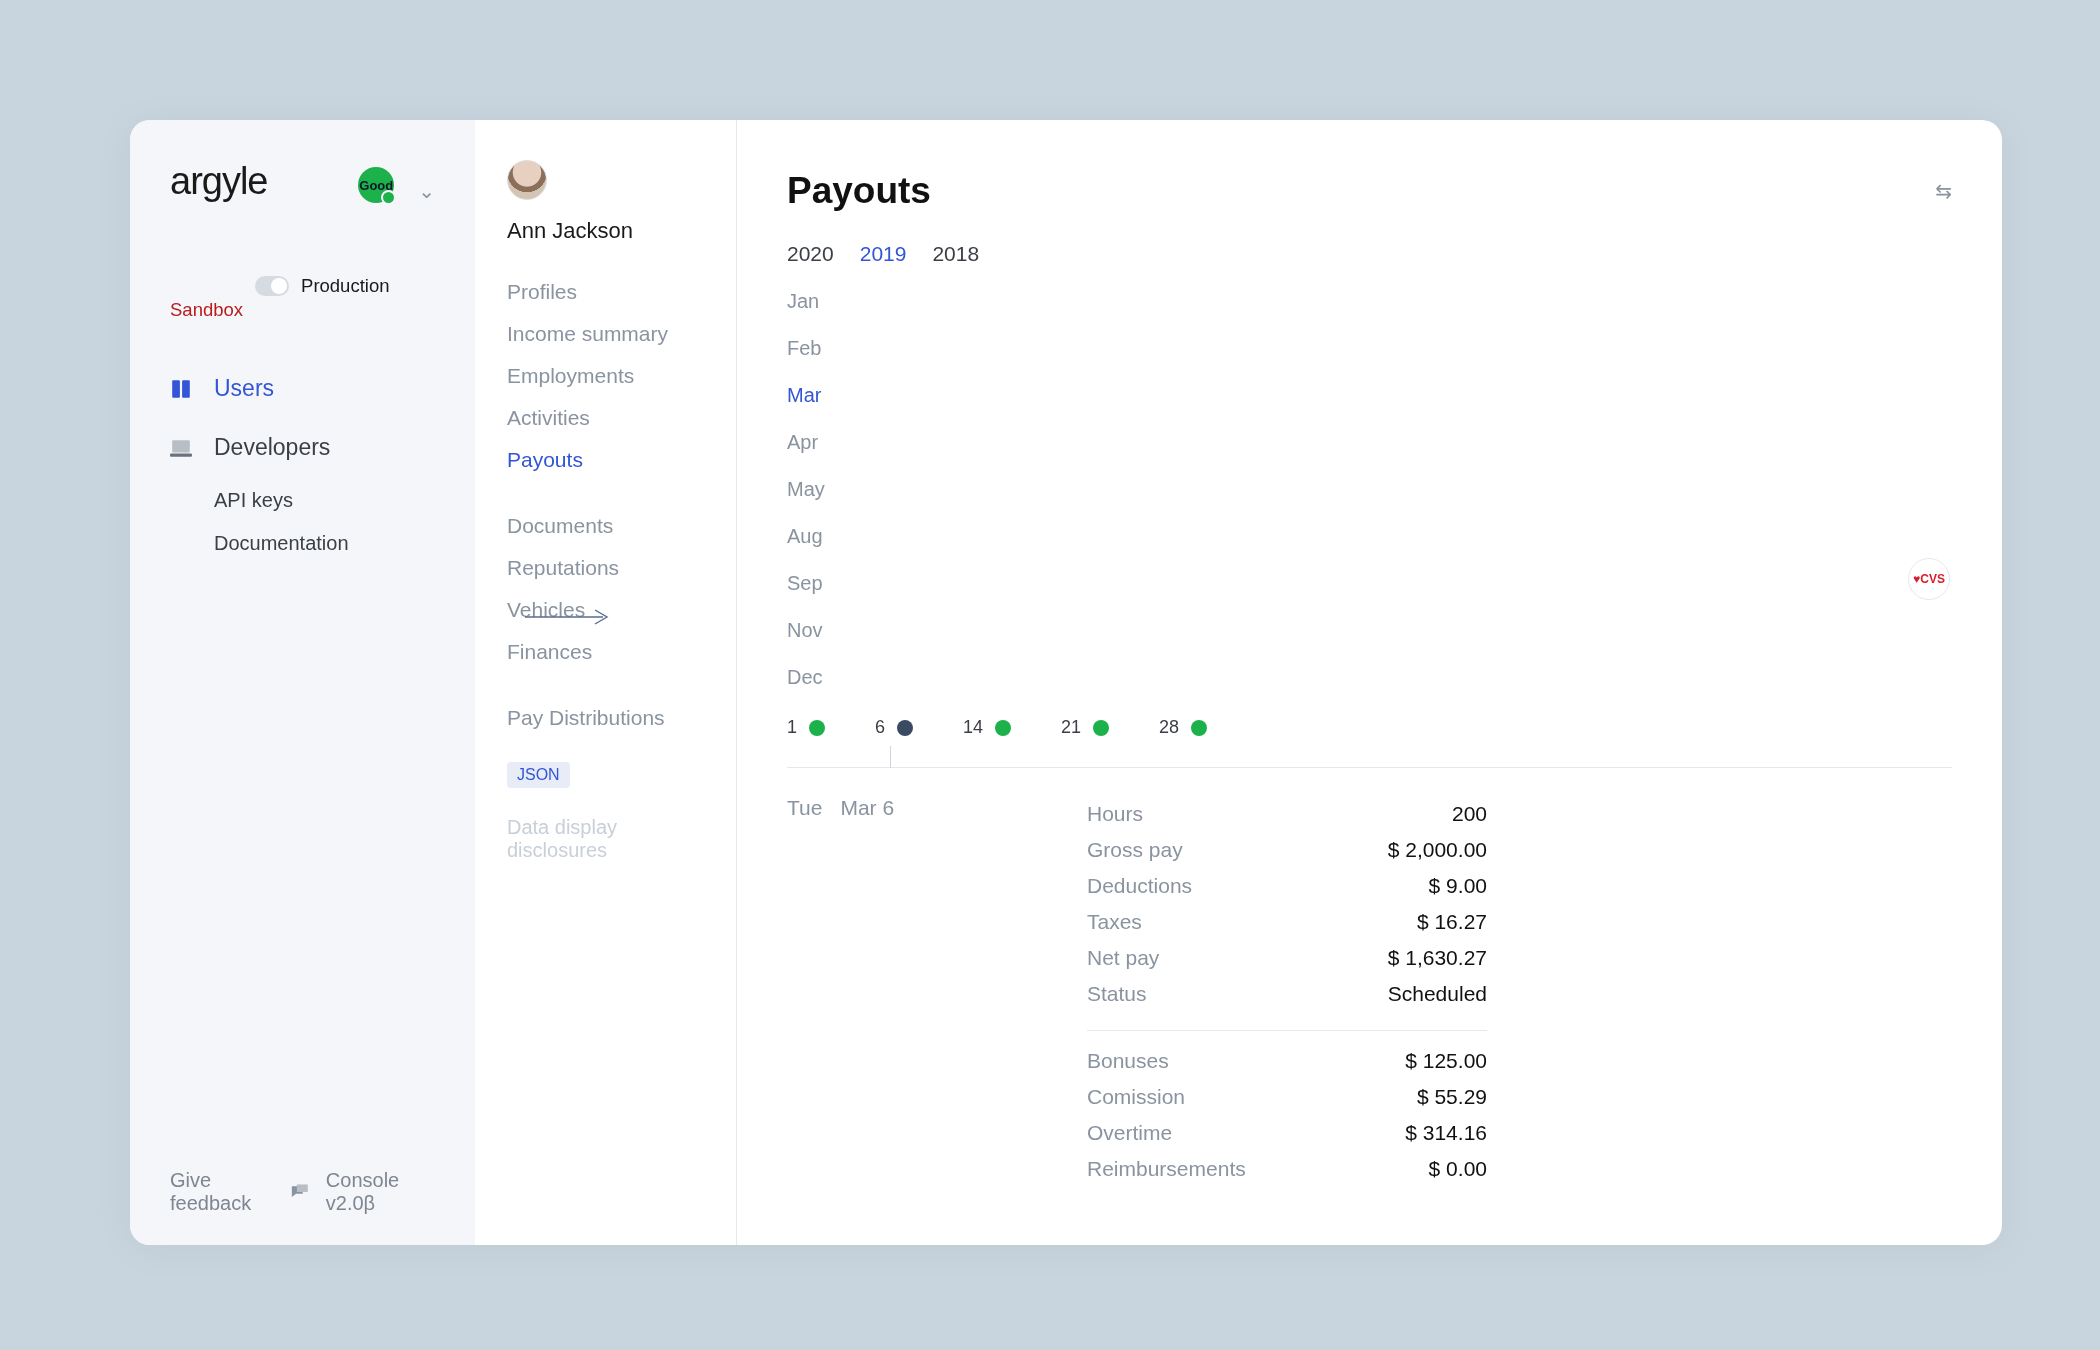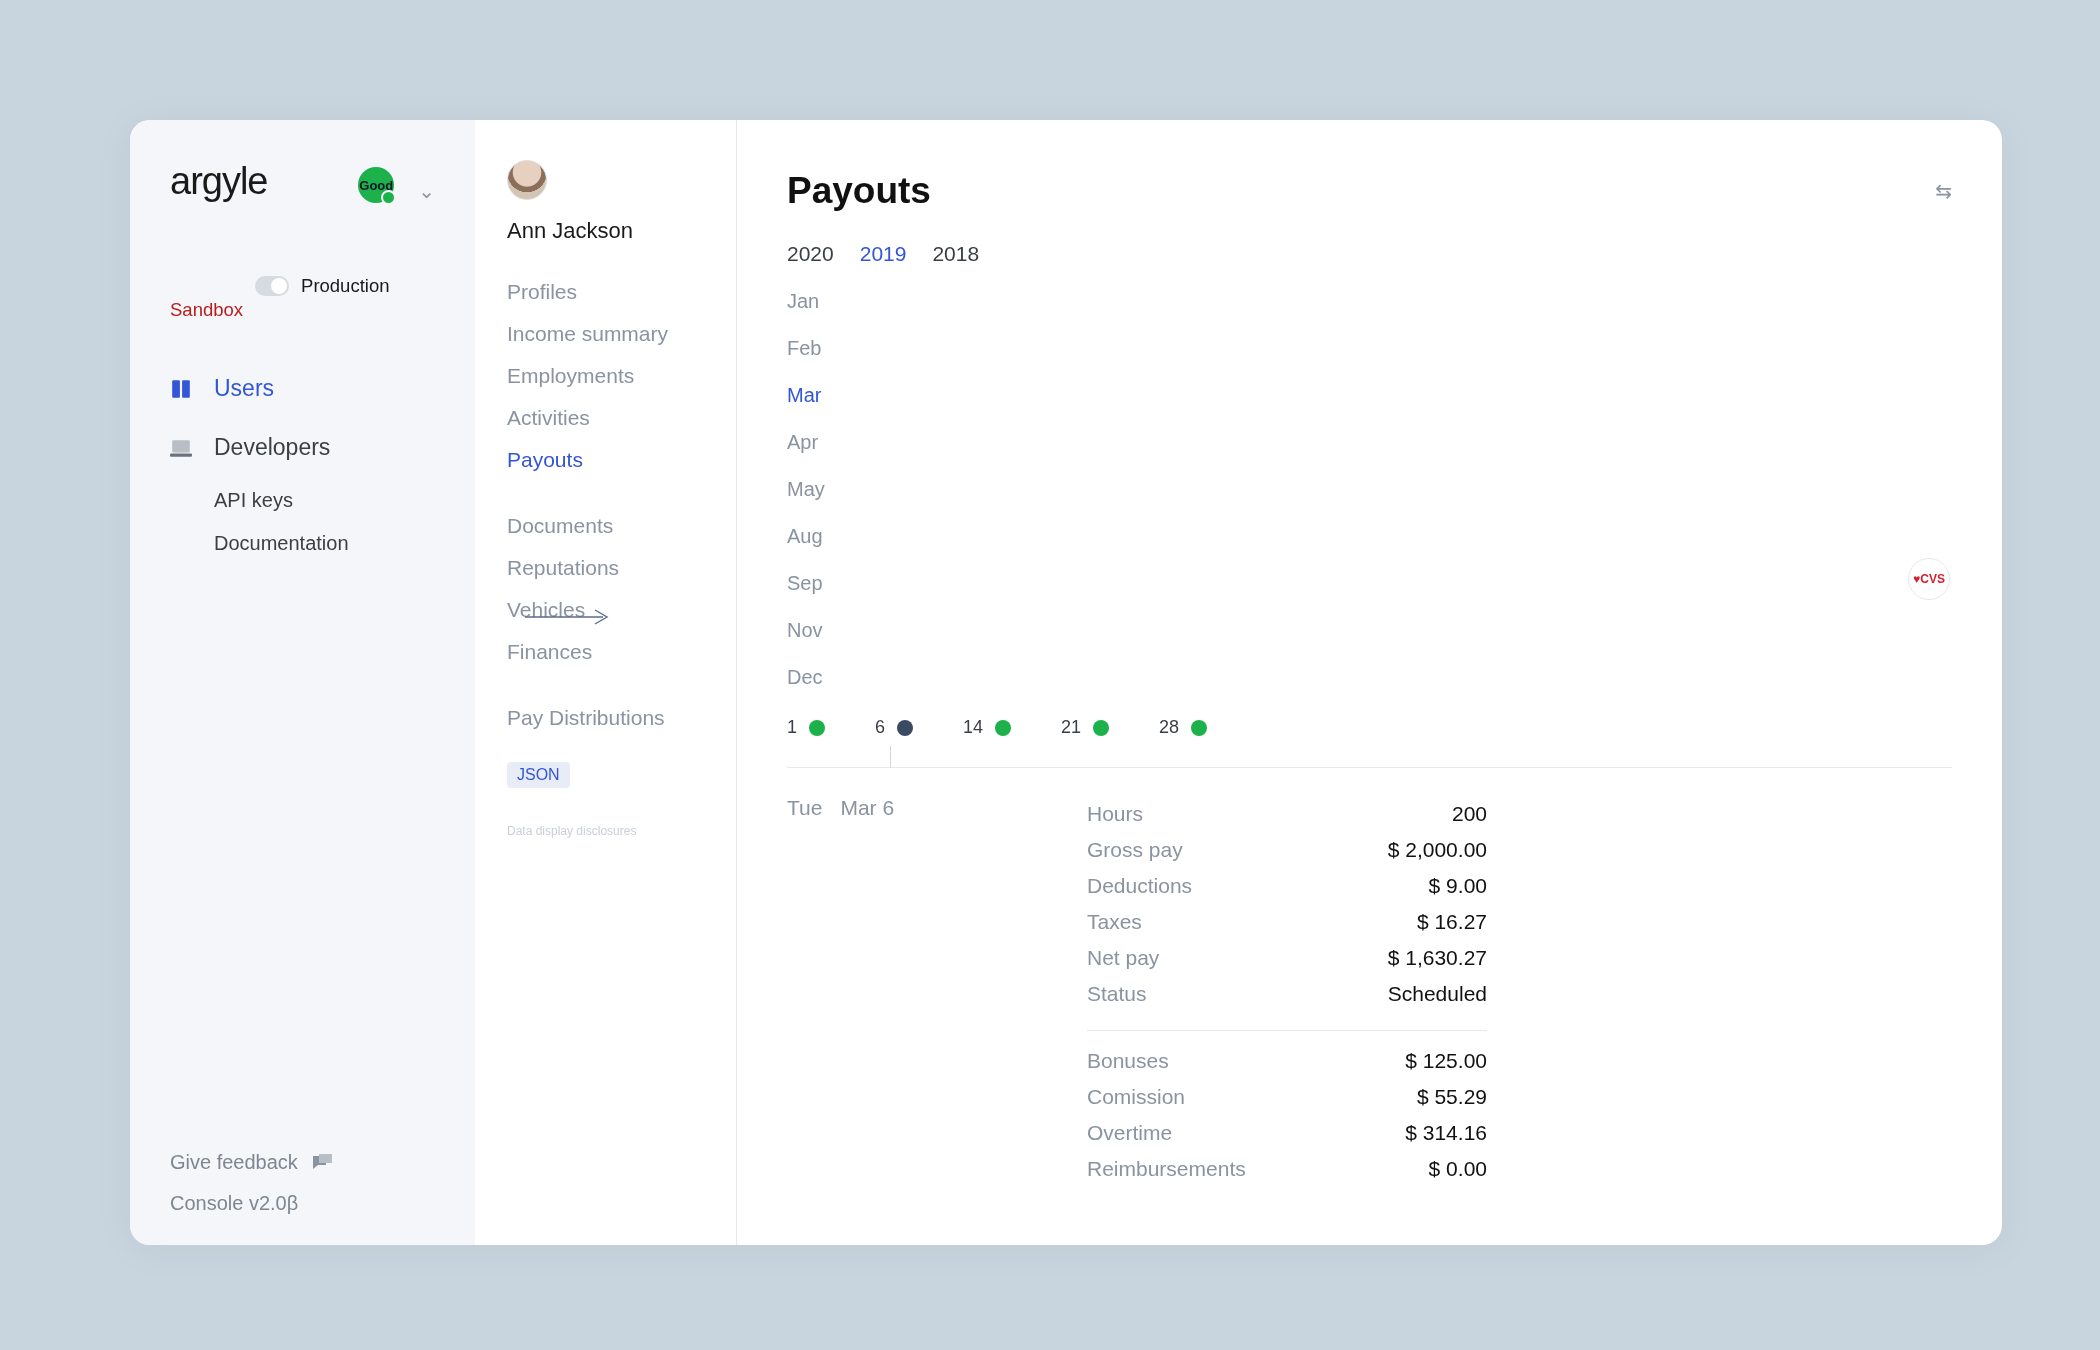--- a/index.html
+++ b/index.html
@@ -131,21 +131,21 @@
     padding: 10px 40px 10px 84px;
     font-size: 20px;
     color: #3a3f45;
     cursor: pointer;
   }
 
   .sidebar-footer {
     margin-top: auto;
     padding: 0 40px;
     display: flex;
-    flex-direction: column;
+    flex-direction: row;
     gap: 18px;
     font-size: 20px;
     color: #7d8691;
   }
   .feedback-row { display:flex; align-items:center; gap:14px; }
 
   .arrow-connector {
     position: absolute;
     left: 395px;
     top: 485px;
@@ -189,23 +189,23 @@
   .json-badge {
     display: inline-block;
     background: #e7ecf6;
     color: #3356d6;
     font-size: 16px;
     font-weight: 500;
     padding: 4px 10px;
     border-radius: 4px;
   }
   .disclosure {
-    font-size: 12px;
+    font-size: 20px;
     color: #c9cfd7;
-    margin-top: 36px;
+    margin-top: 28px;
   }
 
   
   .main {
     flex: 1;
     padding: 50px 50px 0 50px;
     overflow: hidden;
     position: relative;
   }
   .section-header {

